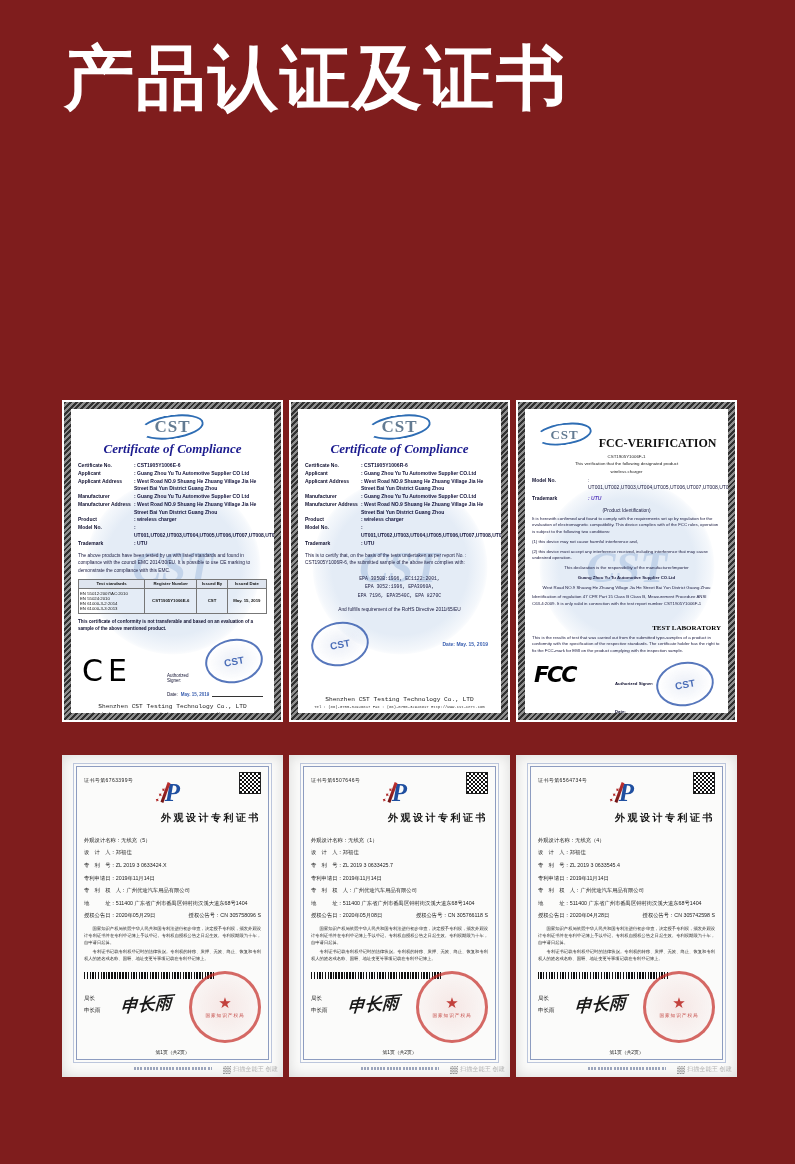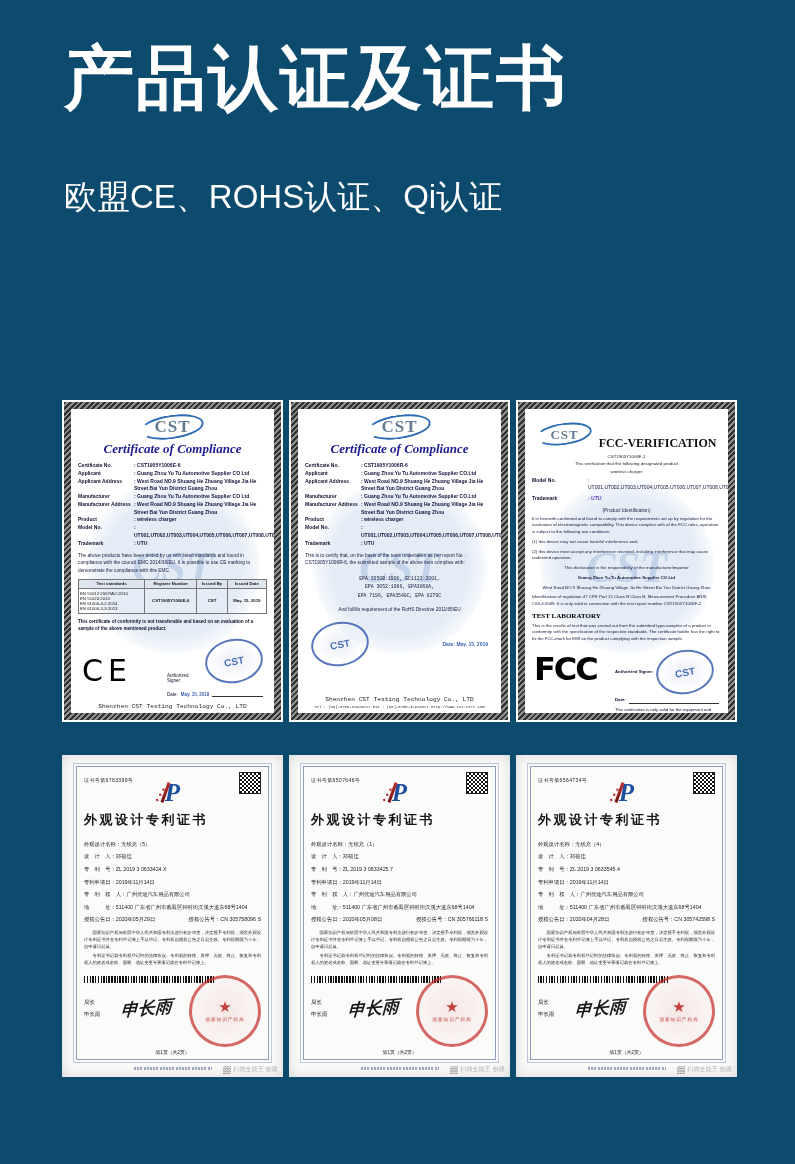--- a/index.html
+++ b/index.html
@@ -1,16 +1,16 @@
 <!DOCTYPE html>
 <html><head>
 <meta charset="utf-8">
 <style>
   html,body { margin:0; padding:0; background:#000; }
-  .page { width:795px; height:1164px; background:#0c4a6e; position:relative; overflow:hidden;
+  .page { width:795px; height:1164px; background:#7f1d1d; position:relative; overflow:hidden;
           font-family:"Liberation Sans",sans-serif; }
 
   
   .hero { padding:42px 0 0 64px; }
   .hero-title { font-size:70px; font-weight:900; color:#fff; letter-spacing:2px; line-height:1.05; }
   .hero-sub { margin-top:48px; font-size:33px; color:#fff; line-height:2.0; font-weight:500; }
 
   
   .cert-area { position:absolute; left:62px; top:400px; width:678px; }
   .row { display:flex; gap:6px; }
@@ -76,23 +76,23 @@
   .rohs-bottom { display:flex; justify-content:space-between; align-items:center; margin-top:10px; padding:0 6px; }
 
   
   .fcc-head { display:flex; align-items:center; justify-content:center; gap:6px; margin-top:2px; }
   .fcc-head .cst-badge span { font-size:13px; }
   .fcc-title { font-family:"Liberation Serif",serif; font-weight:bold; font-size:12px; color:#111;margin-top:20px; }
   .center-line { text-align:center; font-size:4.4px; color:#222; margin-top:2.5px; }
   .fcc-frow { margin-top:3px; }
   .fcc-body { font-size:4.35px; line-height:1.55; color:#202044; margin-top:3px; }
   .prod-id { text-align:center; font-size:4.8px; color:#202044; margin-top:5px; }
-  .lab-head { font-weight:bold; font-size:7px; margin-top:4px; color:#000; font-family:"Liberation Serif",serif; }
+  .lab-head { font-weight:bold; font-size:7px; margin-top:16px; color:#000; font-family:"Liberation Serif",serif;text-align:right; }
   .fcc-mark-row { display:flex; margin-top:7px; align-items:flex-start; justify-content:space-between; padding:0 2px; }
-  .fcc-logo { font-size:32px; font-weight:900; letter-spacing:-2px; color:#000;
+  .fcc-logo { font-size:22px; font-weight:900; font-style:italic; letter-spacing:-2px; color:#000;
     font-family:"DejaVu Sans",sans-serif; }
   .fcc-right { width:104px; font-size:4.3px; color:#101030; }
   .fcc-sign { display:flex; align-items:center; gap:3px; }
   .validity { margin-top:3px; line-height:1.5; }
 
   
   .pat-card { width:221px; height:322px; background:#fbfbfa; position:relative; box-sizing:border-box;
     flex:none; box-shadow:inset 0 0 14px rgba(0,0,0,.14); }
   .pat-frame { position:absolute; inset:11px 14px 17px; border:1.5px solid #8d9cc0;
     outline:0.5px solid #bcc6dc; outline-offset:2px; pointer-events:none; }
@@ -102,21 +102,21 @@
   .qr { width:20px; height:20px; border:1px solid #222;
     background:conic-gradient(#111 25%,#fff 0 50%,#111 0 75%,#fff 0) 0 0/4px 4px; }
   .pat-logo { height:24px; display:flex; justify-content:center; align-items:center; position:relative;
     margin-top:-16px; }
   .logo-p { font-family:"Liberation Serif",serif; font-weight:bold; font-style:italic; font-size:25px;
     color:#1f4fa0; line-height:1; }
   .logo-slash { position:absolute; width:3px; height:21px; background:linear-gradient(#c03030,#701414);
     transform:rotate(20deg); left:calc(50% - 9px); top:2px; }
   .logo-stars { position:absolute; left:calc(50% - 26px); top:3px; color:#b02a2a; font-size:6px;
     letter-spacing:1px; transform:rotate(-58deg); transform-origin:right center; }
-  .pat-title { text-align:left; font-family:"Liberation Serif",serif; font-weight:bold; font-size:13px;
+  .pat-title { text-align:right; font-family:"Liberation Serif",serif; font-weight:bold; font-size:10px;
     letter-spacing:2.5px; color:#161616; margin:7px 0 6px; }
   .prow { display:flex; font-size:5.3px; line-height:1.55; color:#1c1c1c; margin-top:4.5px; }
   .plabel { flex:none; }
   .pvalue { flex:1; }
   .grant-row { display:flex; justify-content:space-between; font-size:5.3px; margin-top:5px; color:#1c1c1c; }
   .pat-para { font-size:4.3px; line-height:1.6; color:#2a2a2a; text-align:justify; text-indent:2em; margin:0; }
   .para1 { margin-top:7px; }
   .para2 { margin-top:2px; }
   .barcode { width:132px; height:7px; margin-top:9px;
     background:repeating-linear-gradient(90deg,#111 0 1px,transparent 1px 2.5px,#111 2.5px 4px,transparent 4px 5.5px); }
@@ -138,21 +138,20 @@
   .cam-text { font-size:6.2px; color:#b3b3b3; }
 </style>
 </head>
 <body>
 
 <div class="page">
 
   <div class="hero">
     <div class="hero-title">产品认证及证书</div>
     <div class="hero-sub">
-      <div>欧盟CE、ROHS认证、Qi认证</div>
     </div>
   </div>
 
   <div class="cert-area">
 
     <div class="row">
 
       <div class="cst-card">
         <div class="cst-frame">
           <div class="globe">

